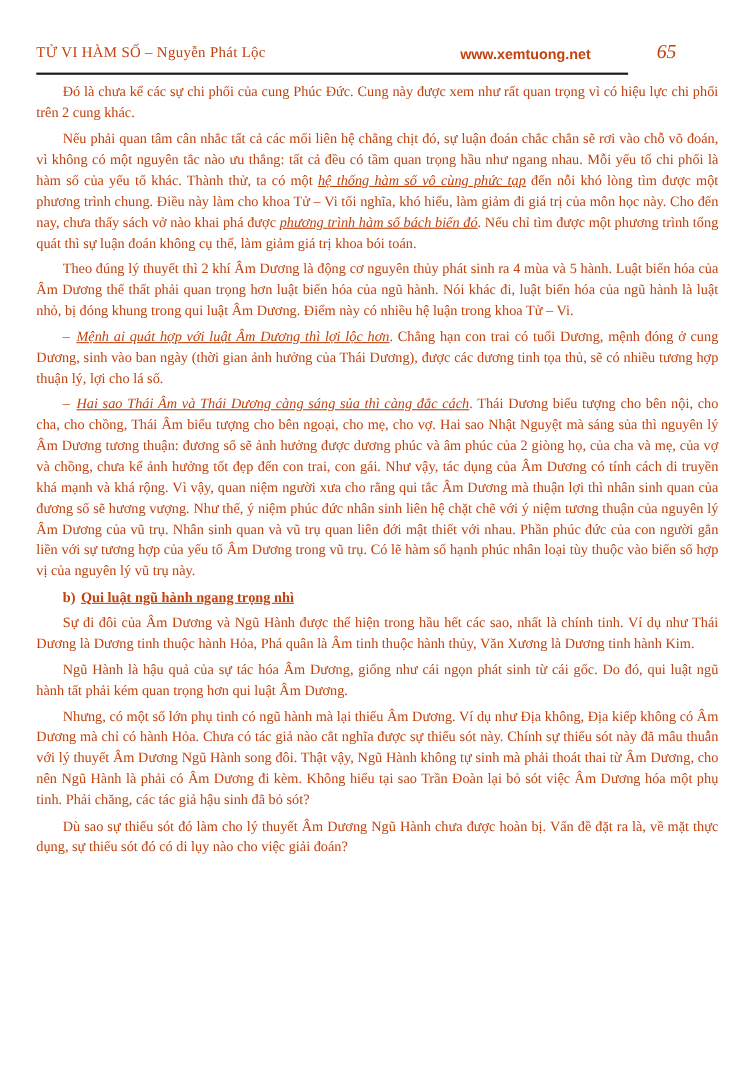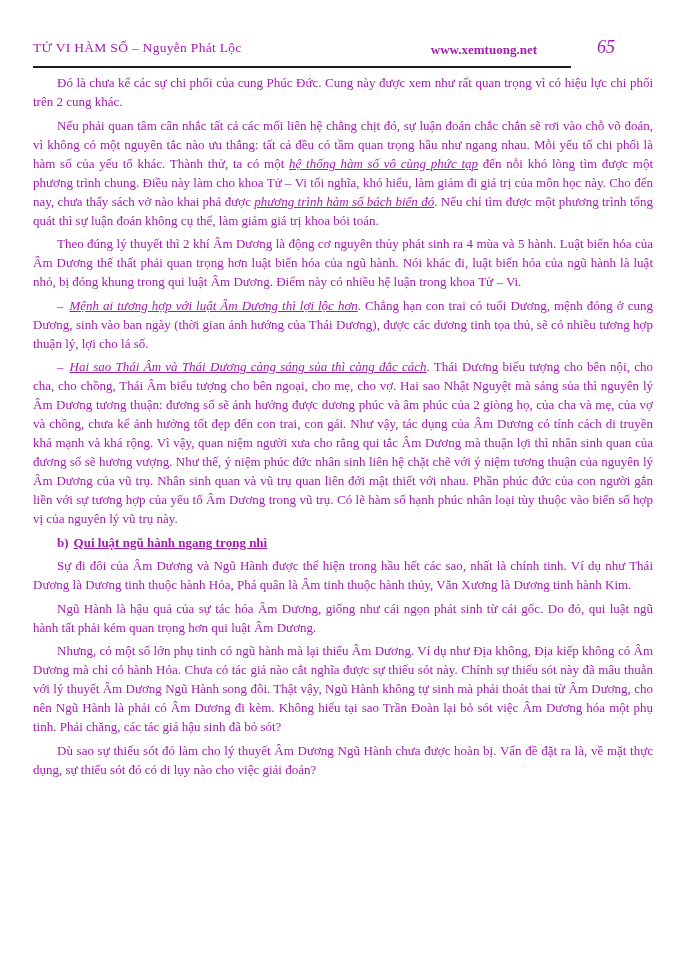--- a/index.html
+++ b/index.html
@@ -1,32 +1,32 @@
 <!DOCTYPE html>
 <html><head>
 <meta charset="utf-8">
 <style>
   html, body { margin: 0; padding: 0; }
   body { background: #ffffff; width: 686px; height: 971px; overflow: hidden; }
 
   .page {
-    width: 634px; height: 971px; background: #ffffff; color: #a21caf;
+    width: 634px; height: 971px; background: #ffffff; color: #c2410c;
     position: relative; box-sizing: border-box;
     font-family: "Liberation Serif", "DejaVu Serif", serif;
   }
 
   
   .header { position: absolute; top: 0; left: 0; right: 0; height: 70px; }
   .book-title {
     position: absolute; left: 33px; top: 40px;
     font-size: 13.5px; letter-spacing: 0.3px; white-space: nowrap;
   }
   .website {
     position: absolute; right: 97px; top: 42px;
-    font-family: Liberation Serif, serif;
+    font-family: Liberation Sans, sans-serif;
     font-weight: bold; font-size: 13px; white-space: nowrap;
   }
   .page-number {
     position: absolute; right: 19px; top: 37px;
     font-style: italic; font-size: 18px;
   }
   .rule { position: absolute; left: 33px; right: 63px; top: 66px; height: 2px; background: #1c1c1c; }
 
   
   .body-text {
@@ -62,21 +62,21 @@
       <span>Nếu phải quan tâm cân nhắc tất cả các mối liên hệ chằng chịt đó, sự luận đoán chắc chắn sẽ rơi vào chỗ võ đoán, vì không có một nguyên tắc nào ưu thắng: tất cả đều có tầm quan trọng hầu như ngang nhau. Mỗi yếu tố chi phối là hàm số của yếu tố khác. Thành thử, ta có một </span><span class="em-u">hệ thống hàm số vô cùng phức tạp</span><span> đến nỗi khó lòng tìm được một phương trình chung. Điều này làm cho khoa Tử – Vi tối nghĩa, khó hiểu, làm giảm đi giá trị của môn học này. Cho đến nay, chưa thấy sách vở nào khai phá được </span><span class="em-u">phương trình hàm số bách biến đó</span><span>. Nếu chỉ tìm được một phương trình tổng quát thì sự luận đoán không cụ thể, làm giảm giá trị khoa bói toán.</span>
     </p>
 
 
 
     <p>
       <span>Theo đúng lý thuyết thì 2 khí Âm Dương là động cơ nguyên thủy phát sinh ra 4 mùa và 5 hành. Luật biến hóa của Âm Dương thế thất phải quan trọng hơn luật biến hóa của ngũ hành. Nói khác đi, luật biến hóa của ngũ hành là luật nhỏ, bị đóng khung trong qui luật Âm Dương. Điểm này có nhiều hệ luận trong khoa Tử – Vi.</span>
     </p>
 
     <p>
-      <span class="dash">–</span><span class="em-u">Mệnh ai tương hợp với luật Âm Dương thì lợi lộc hơn</span><span>. Chẳng hạn con trai có tuổi Dương, mệnh đóng ở cung Dương, sinh vào ban ngày (thời gian ảnh hưởng của Thái Dương), được các dương tinh tọa thủ, sẽ có nhiều tương hợp thuận lý, lợi cho lá số.</span>
+      <span class="dash">–</span><span class="em-u">Mệnh ai quát hợp với luật Âm Dương thì lợi lộc hơn</span><span>. Chẳng hạn con trai có tuổi Dương, mệnh đóng ở cung Dương, sinh vào ban ngày (thời gian ảnh hưởng của Thái Dương), được các dương tinh tọa thủ, sẽ có nhiều tương hợp thuận lý, lợi cho lá số.</span>
     </p>
 
     <p>
       <span class="dash">–</span><span class="em-u">Hai sao Thái Âm và Thái Dương càng sáng sủa thì càng đắc cách</span><span>. Thái Dương biểu tượng cho bên nội, cho cha, cho chồng, Thái Âm biểu tượng cho bên ngoại, cho mẹ, cho vợ. Hai sao Nhật Nguyệt mà sáng sủa thì nguyên lý Âm Dương tương thuận: đương số sẽ ảnh hưởng được dương phúc và âm phúc của 2 giòng họ, của cha và mẹ, của vợ và chồng, chưa kể ảnh hưởng tốt đẹp đến con trai, con gái. Như vậy, tác dụng của Âm Dương có tính cách di truyền khá mạnh và khá rộng. Vì vậy, quan niệm người xưa cho rằng qui tắc Âm Dương mà thuận lợi thì nhân sinh quan của đương số sẽ hương vượng. Như thế, ý niệm phúc đức nhân sinh liên hệ chặt chẽ với ý niệm tương thuận của nguyên lý Âm Dương của vũ trụ. Nhân sinh quan và vũ trụ quan liên đới mật thiết với nhau. Phần phúc đức của con người gắn liền với sự tương hợp của yếu tố Âm Dương trong vũ trụ. Có lẽ hàm số hạnh phúc nhân loại tùy thuộc vào biến số hợp vị của nguyên lý vũ trụ này.</span>
     </p>
 
     <p class="heading">
       <span class="h-prefix">b)</span><span class="h-title">Qui luật ngũ hành ngang trọng nhì</span>
     </p>
 

